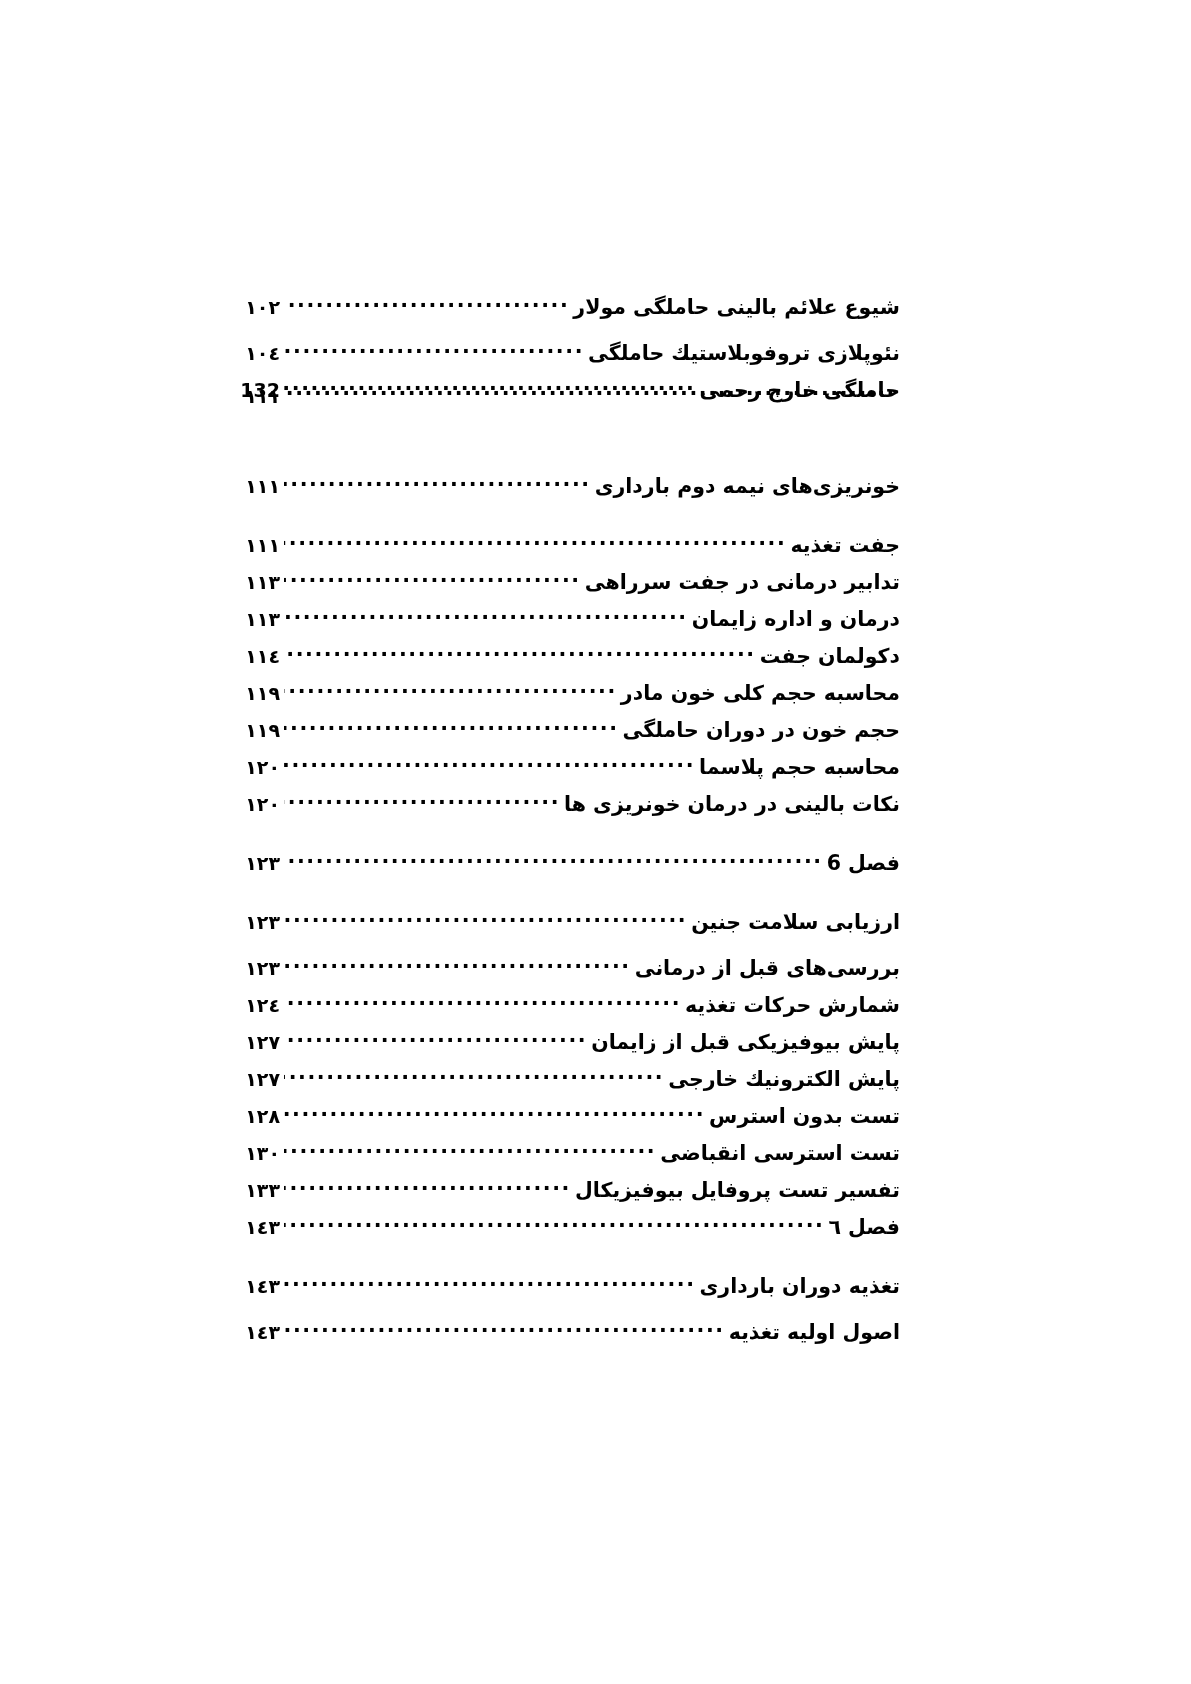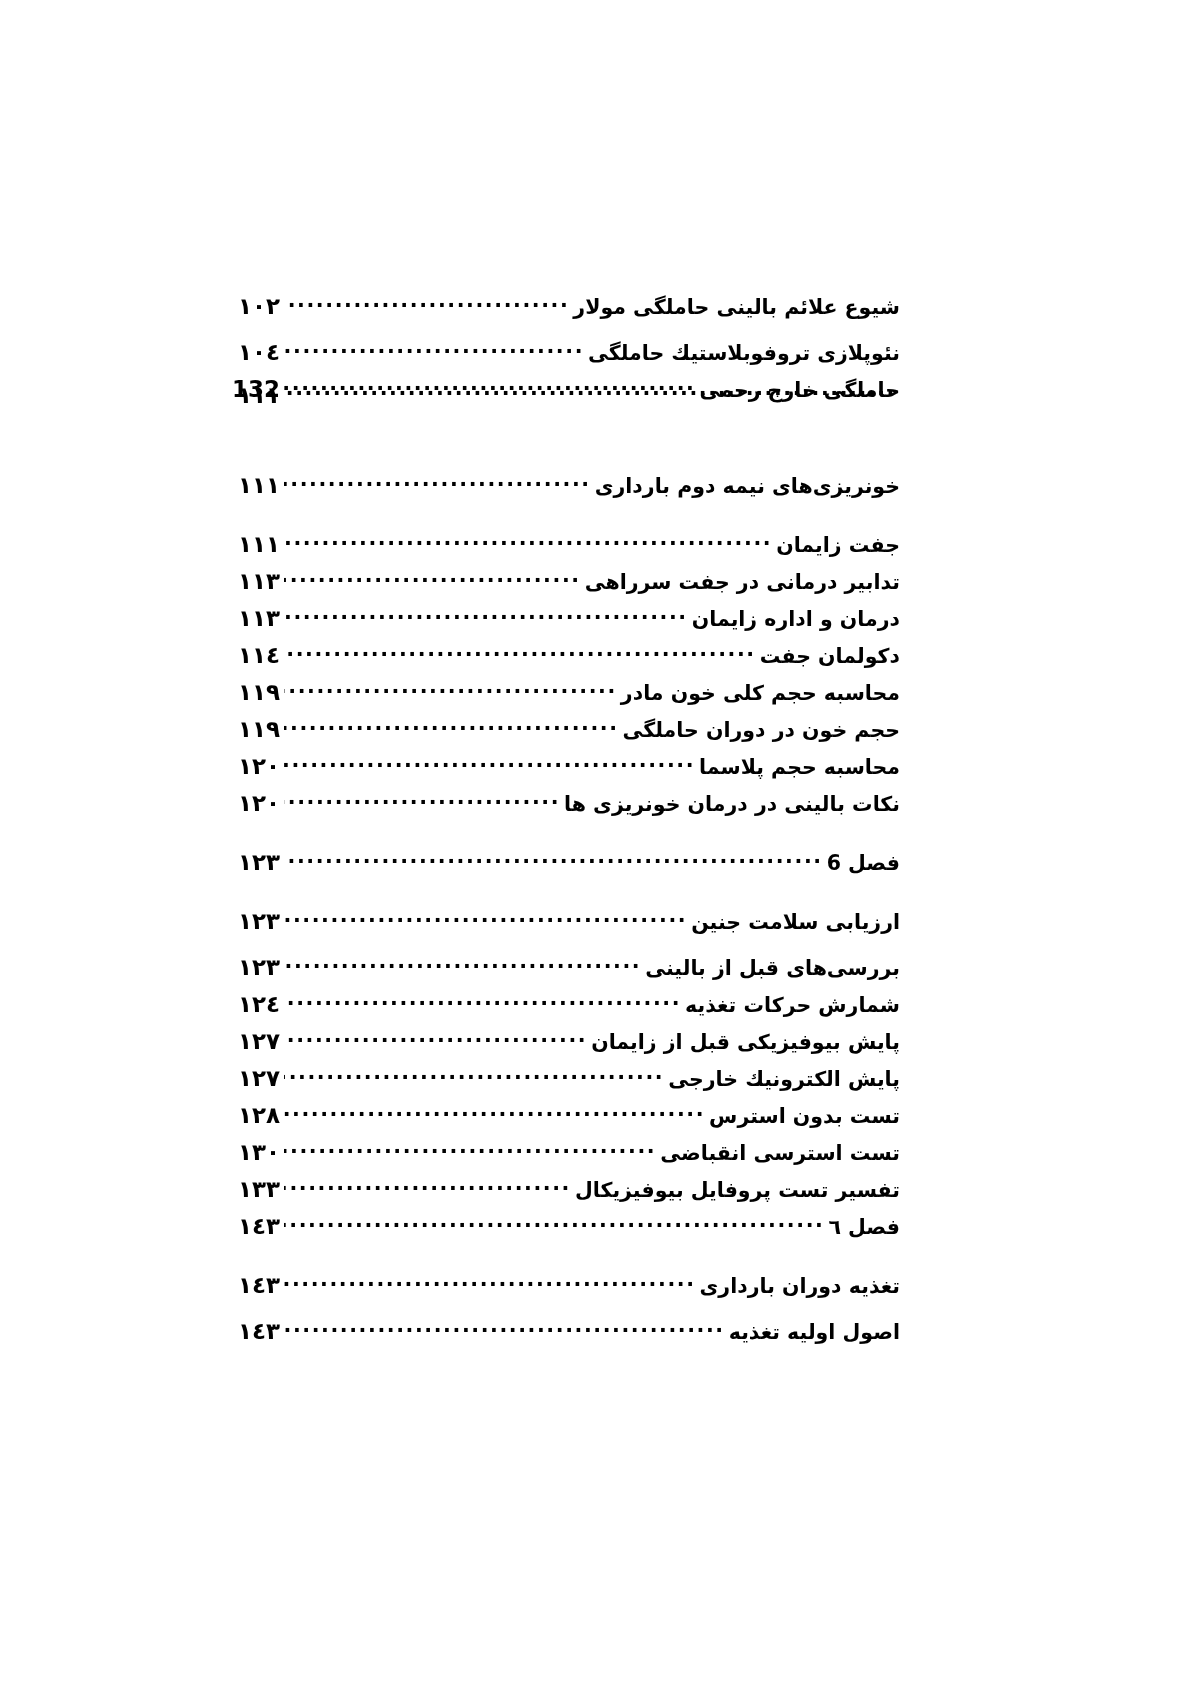--- a/index.html
+++ b/index.html
@@ -78,21 +78,21 @@
     overflow: hidden;
     display: block;
   }
 
   .toc-page-num {
     flex: 0 0 auto;
     min-width: 52px;
     text-align: right;
     white-space: nowrap;
     font-weight: bold;
-    font-size: 23px;
+    font-size: 19px;
     direction: rtl;
     unicode-bidi: embed;
   }
 </style>
 </head>
 <body>
 
 <div id="toc-page">
   <div id="toc-list">
       <div class="toc-entry">
@@ -113,21 +113,21 @@
       <div class="toc-entry">
         <span class="toc-leader"></span>
         <span class="toc-page-num">١١١</span>
       </div>
       <div class="toc-entry gap-before">
         <span class="toc-title">خونریزی‌های نیمه دوم بارداری</span>
         <span class="toc-leader"></span>
         <span class="toc-page-num">١١١</span>
       </div>
       <div class="toc-entry gap-before">
-        <span class="toc-title">جفت زایمان</span>
+        <span class="toc-title">جفت تغذیه</span>
         <span class="toc-leader"></span>
         <span class="toc-page-num">١١١</span>
       </div>
       <div class="toc-entry">
         <span class="toc-title">تدابیر درمانی در جفت سرراهی</span>
         <span class="toc-leader"></span>
         <span class="toc-page-num">١١٣</span>
       </div>
       <div class="toc-entry">
         <span class="toc-title">درمان و اداره زایمان</span>
@@ -163,21 +163,21 @@
         <span class="toc-title">فصل 6</span>
         <span class="toc-leader"></span>
         <span class="toc-page-num">١٢٣</span>
       </div>
       <div class="toc-entry gap-before">
         <span class="toc-title">ارزیابی سلامت جنین</span>
         <span class="toc-leader"></span>
         <span class="toc-page-num">١٢٣</span>
       </div>
       <div class="toc-entry gap-small">
-        <span class="toc-title">بررسی‌های قبل از بالینی</span>
+        <span class="toc-title">بررسی‌های قبل از درمانی</span>
         <span class="toc-leader"></span>
         <span class="toc-page-num">١٢٣</span>
       </div>
       <div class="toc-entry">
         <span class="toc-title">شمارش حركات تغذیه</span>
         <span class="toc-leader"></span>
         <span class="toc-page-num">١٢٤</span>
       </div>
       <div class="toc-entry">
         <span class="toc-title">پایش بیوفیزیکی قبل از زایمان</span>

